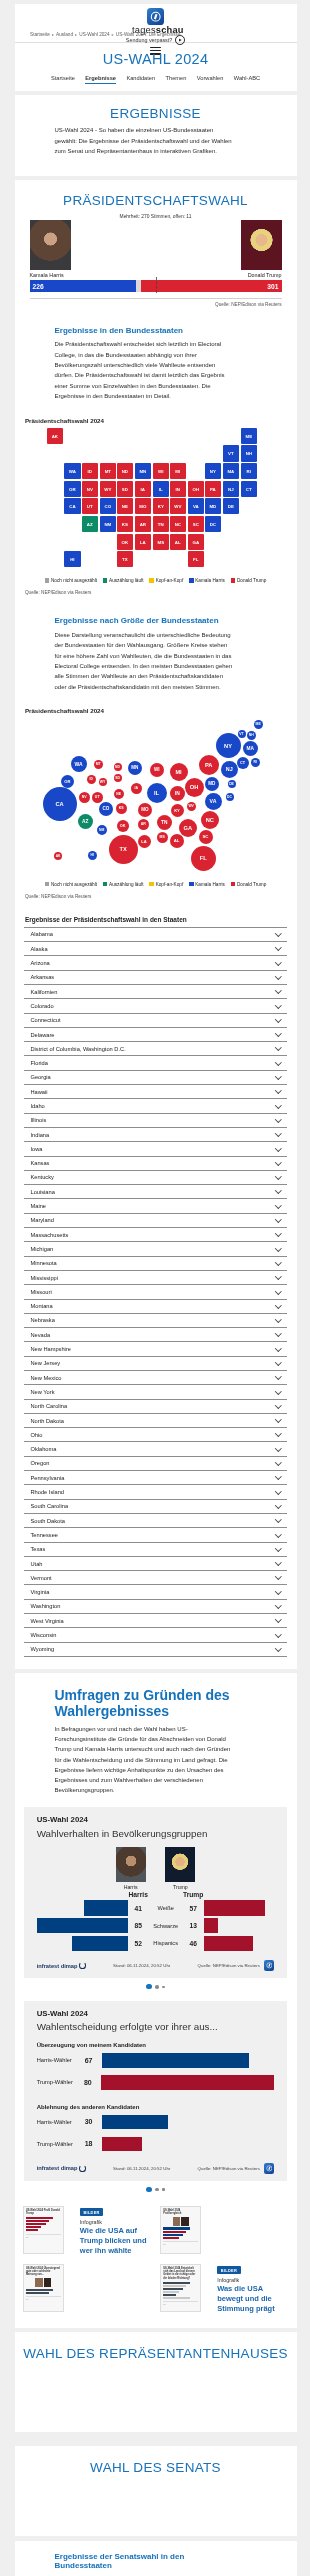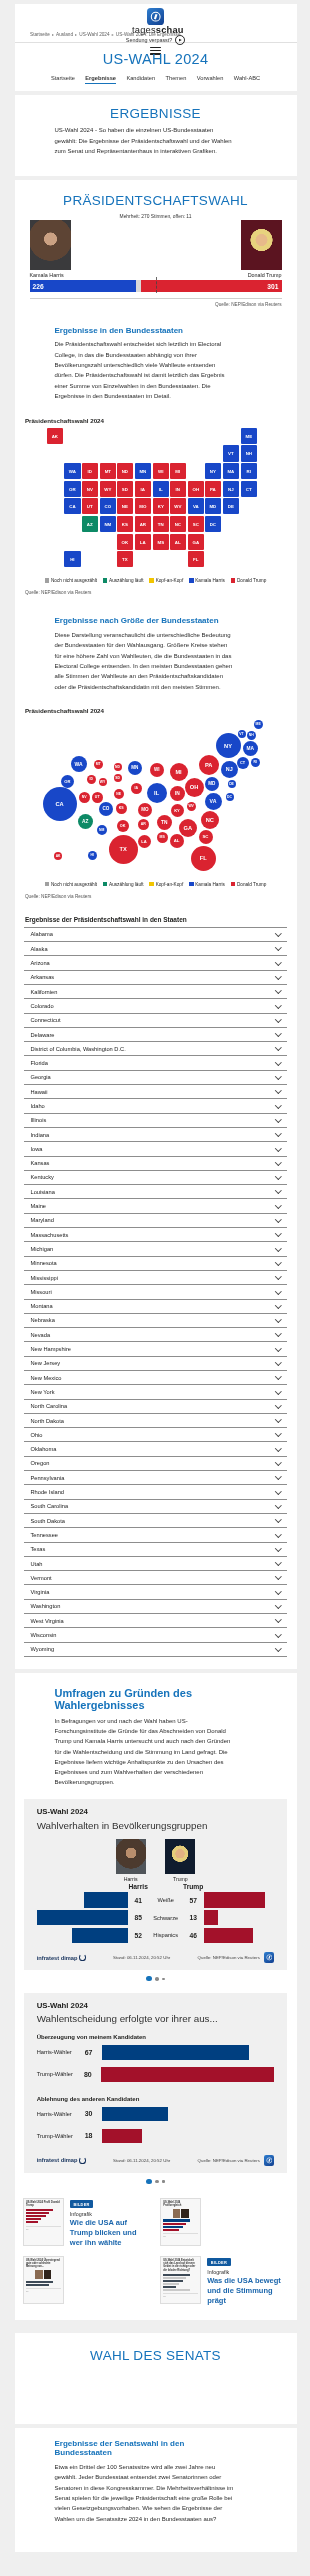--- a/index.html
+++ b/index.html
@@ -82,21 +82,21 @@
   .ard-mini{width:10.4px;height:10.4px;border-radius:2.1px;background:linear-gradient(145deg,#2f7fd0,#123f8f);display:flex;align-items:center;justify-content:center;flex:0 0 auto;}
   .dots{display:flex;justify-content:center;align-items:center;gap:3.6px;margin:6.2px 0 2.1px;}
   .dot{border-radius:50%;cursor:pointer;}
   .g-group{font-size:6px;font-weight:bold;margin:10.4px 0 1px;}
   .g-row{display:flex;align-items:center;height:22px;}
   .g-label{width:48px;font-size:5.7px;color:#222;}
   .g-val{width:17.6px;font-weight:bold;font-size:7px;}
   .g-bar{height:14.5px;}
   
   .teasers{display:grid;grid-template-columns:1fr 1fr;column-gap:9.3px;row-gap:8.3px;margin:13.5px 8.3px 0;}
-  .teaser{display:flex;gap:6px;cursor:pointer;}
+  .teaser{display:flex;gap:16px;cursor:pointer;}
   .thumb{width:41px;height:48px;background:#f7f7f7;border:0.5px solid #ddd;flex:0 0 auto;padding:2.1px;box-sizing:border-box;font-size:2.3px;color:#333;}
   .thumb .t-title{font-weight:bold;font-size:2.6px;line-height:1.3;margin-bottom:1.6px;}
   .mini-bars{display:flex;flex-direction:column;gap:1px;margin-top:1.6px;}
   .mini-bars i{display:block;height:2.1px;}
   .mini-pair{display:flex;gap:1.6px;justify-content:center;margin:1px 0;}
   .mini-pair i{display:block;width:7.2px;height:8.8px;}
   .mini-foot{margin-top:2.1px;border-top:0.5px solid #ddd;padding-top:1px;color:#999;font-size:1.8px;display:flex;justify-content:space-between;}
   .badge{display:inline-block;background:#10599f;color:#fff;font-size:3.9px;font-weight:bold;letter-spacing:0.3px;padding:1.3px 3.6px;border-radius:1px;}
   .kicker{font-size:5.4px;color:#333;margin-top:2.6px;}
   .t-head{font-size:7.5px;font-weight:bold;color:#1c67ad;line-height:1.3;margin-top:1.6px;}
@@ -502,21 +502,21 @@
           <i class="chev"></i>
         </div>
         <div class="acc-row">
           <span>Wyoming</span>
           <i class="chev"></i>
         </div>
       </div>
   </div>
 
   <div class="card" style="padding:13.5px 0 14.5px;">
-    <h3 class="sub-head indent" style="font-size:11px;">Umfragen zu Gründen des Wahlergebnisses</h3>
+    <h3 class="sub-head indent" style="font-size:14px;">Umfragen zu Gründen des Wahlergebnisses</h3>
     <p class="para indent">In Befragungen vor und nach der Wahl haben US-Forschungsinstitute die Gründe für das Abschneiden von Donald Trump und Kamala Harris untersucht und auch nach den Gründen für die Wahlentscheidung und die Stimmung im Land gefragt. Die Ergebnisse liefern wichtige Anhaltspunkte zu den Ursachen des Ergebnisses und zum Wahlverhalten der verschiedenen Bevölkerungsgruppen.</p>
 
     <div class="gray-card">
       <div class="gc-kicker">US-Wahl 2024</div>
       <div class="gc-title">Wahlverhalten in Bevölkerungsgruppen</div>
       <div class="gc-photos">
         <div class="gc-photo-wrap"><div class="gc-photo h"></div><span>Harris</span></div>
         <div class="gc-photo-wrap"><div class="gc-photo t"></div><span>Trump</span></div>
       </div>
       <div id="demoRows">
@@ -685,20 +685,23 @@
               <i style="background: rgb(61, 74, 87); width: 12.4px;"></i>
               <i style="background: rgb(201, 201, 201); width: 27px;"></i>
             </div>
             <div class="mini-foot">▪▪▪▪</div>
           </div>
           <div><span class="badge">BILDER</span><div class="kicker">Infografik</div><div class="t-head">Was die USA bewegt und die Stimmung prägt</div></div>
         </div>
       </div>
   </div>
 
+  <div class="card head-card" style="height:86px;">
+    <h2 class="sec-head">WAHL DES REPRÄSENTANTENHAUSES</h2>
+  </div>
 
   <div class="card head-card" style="height:76px;margin-top:13.5px;">
     <h2 class="sec-head">WAHL DES SENATS</h2>
   </div>
 
   <div class="card" style="height:124px;padding-top:11.4px;box-sizing:border-box;">
     <h3 class="sub-head indent">Ergebnisse der Senatswahl in den Bundesstaaten</h3>
     <p class="para indent">Etwa ein Drittel der 100 Senatssitze wird alle zwei Jahre neu gewählt. Jeder Bundesstaat entsendet zwei Senatorinnen oder Senatoren in diese Kongresskammer. Die Mehrheitsverhältnisse im Senat spielen für die jeweilige Präsidentschaft eine große Rolle bei vielen Gesetzgebungsvorhaben. Wie sehen die Ergebnisse der Wahlen um die Senatssitze 2024 in den Bundesstaaten aus?</p>
   </div>
 

